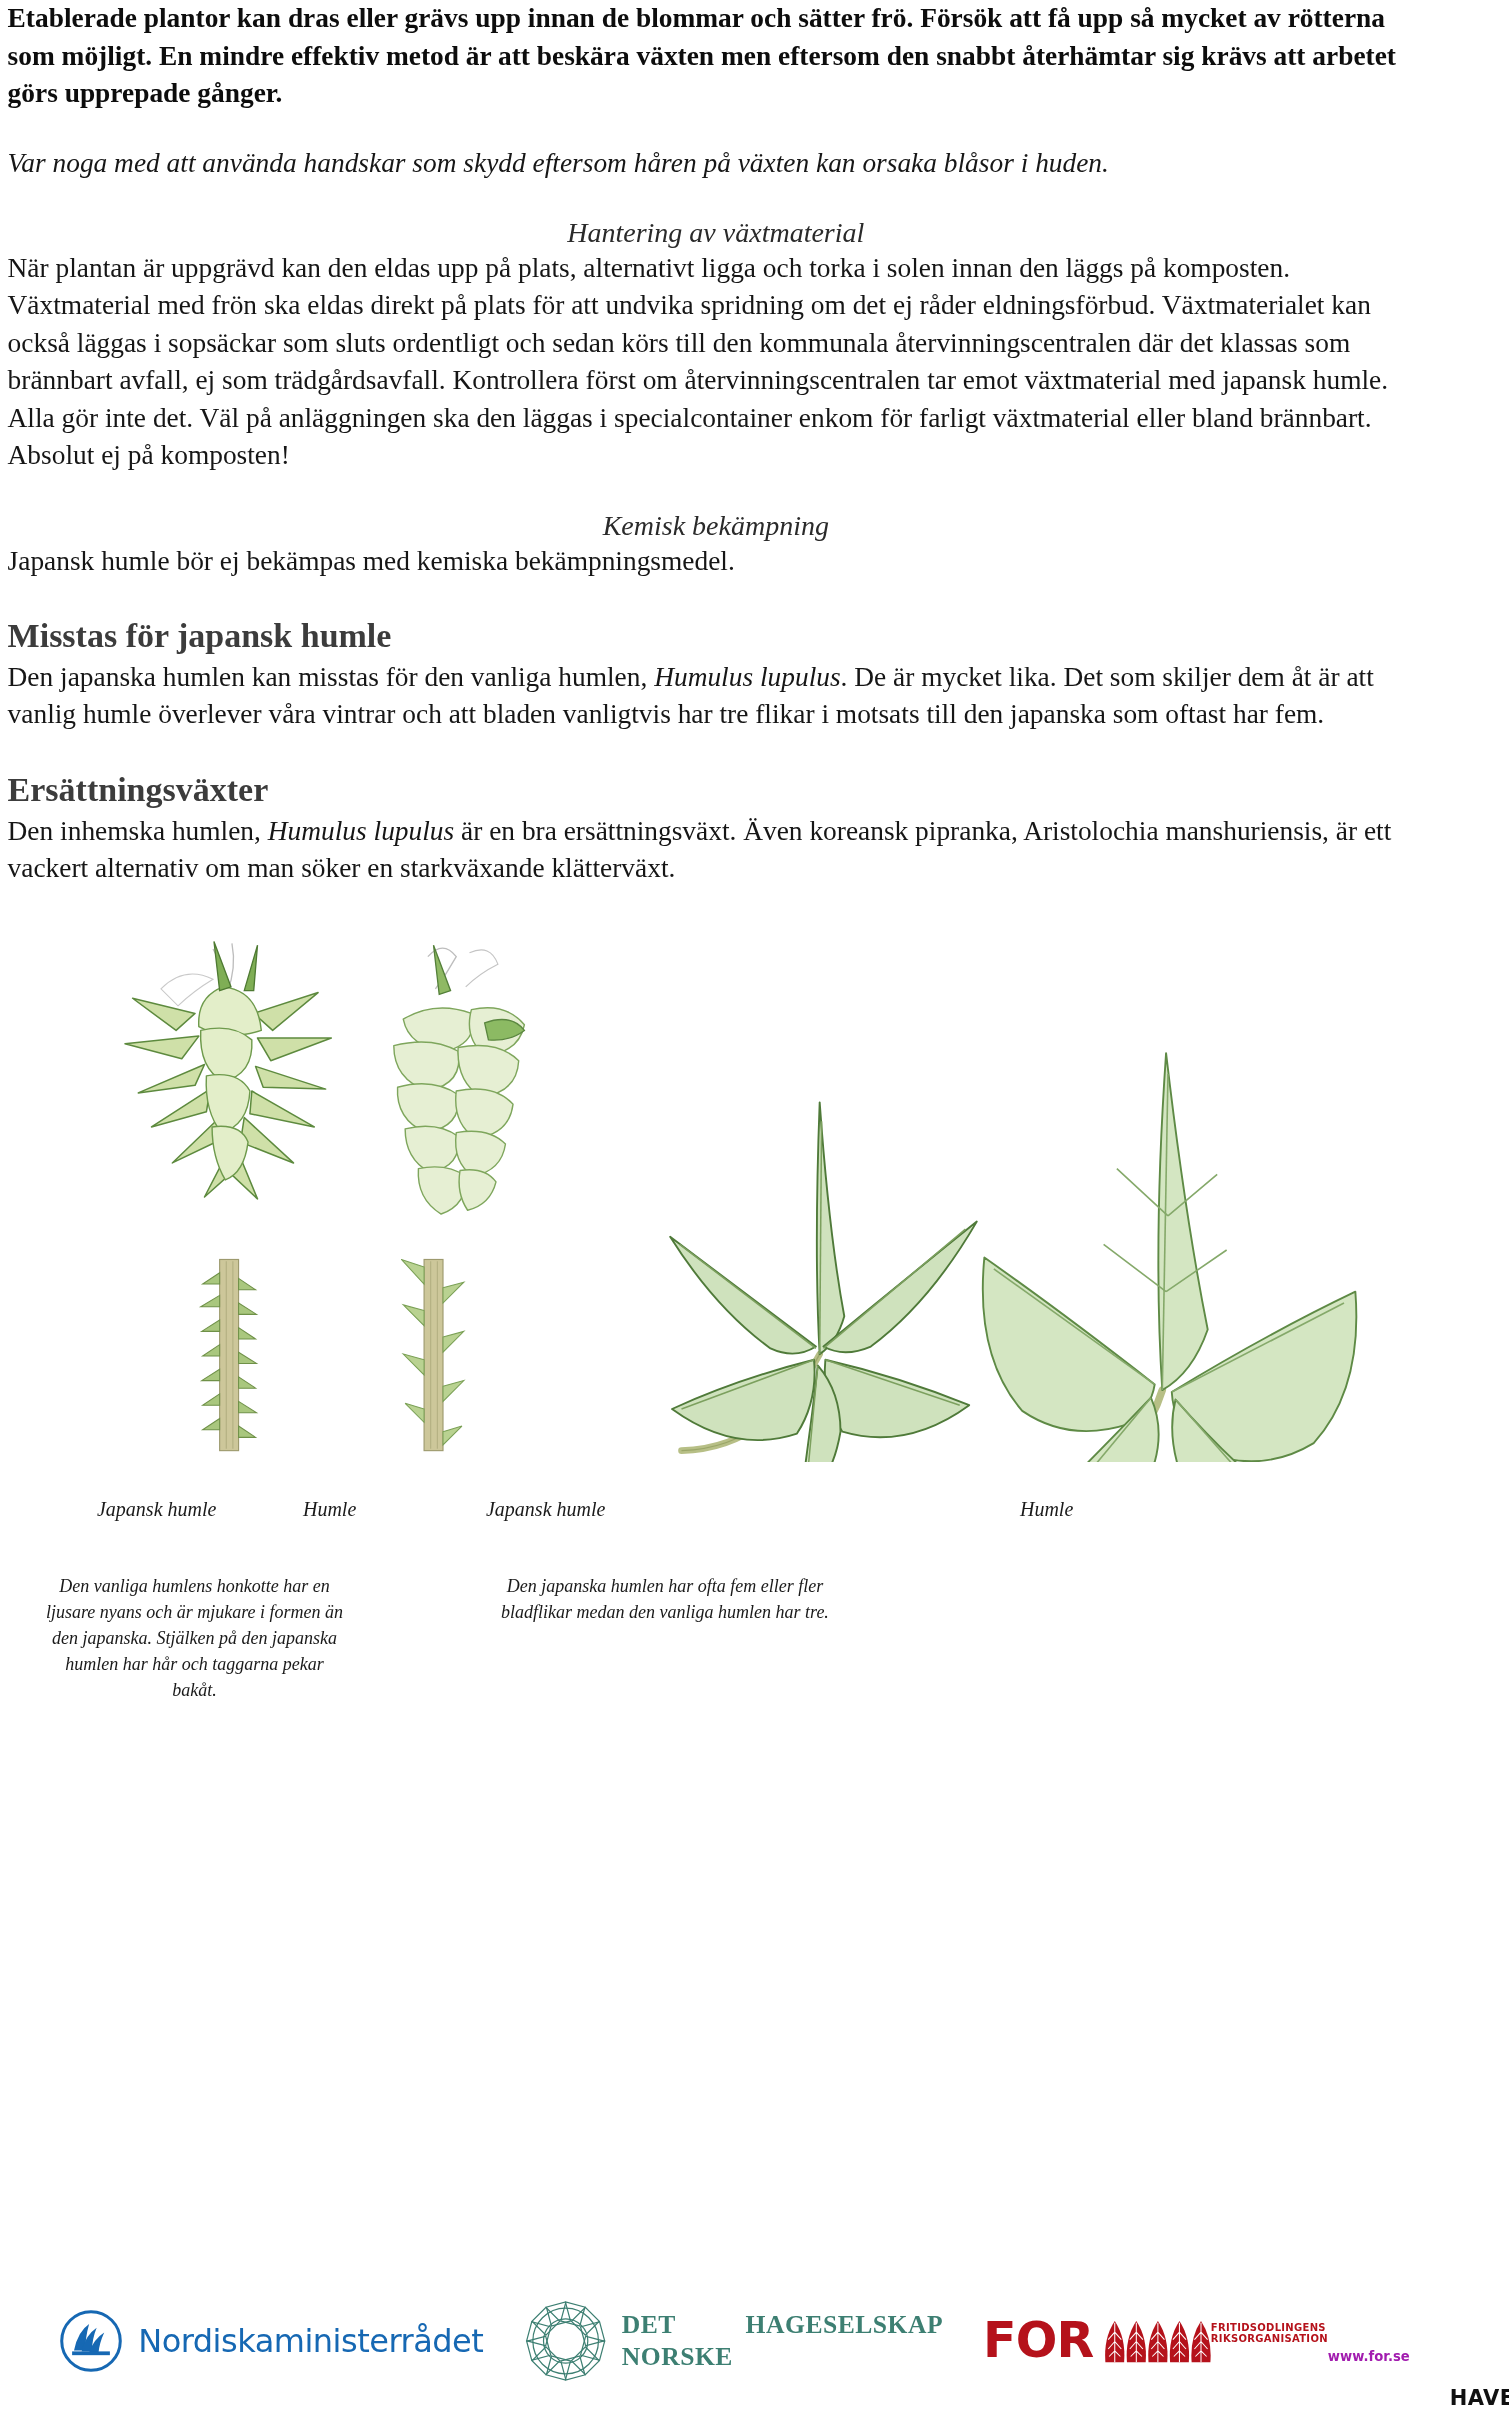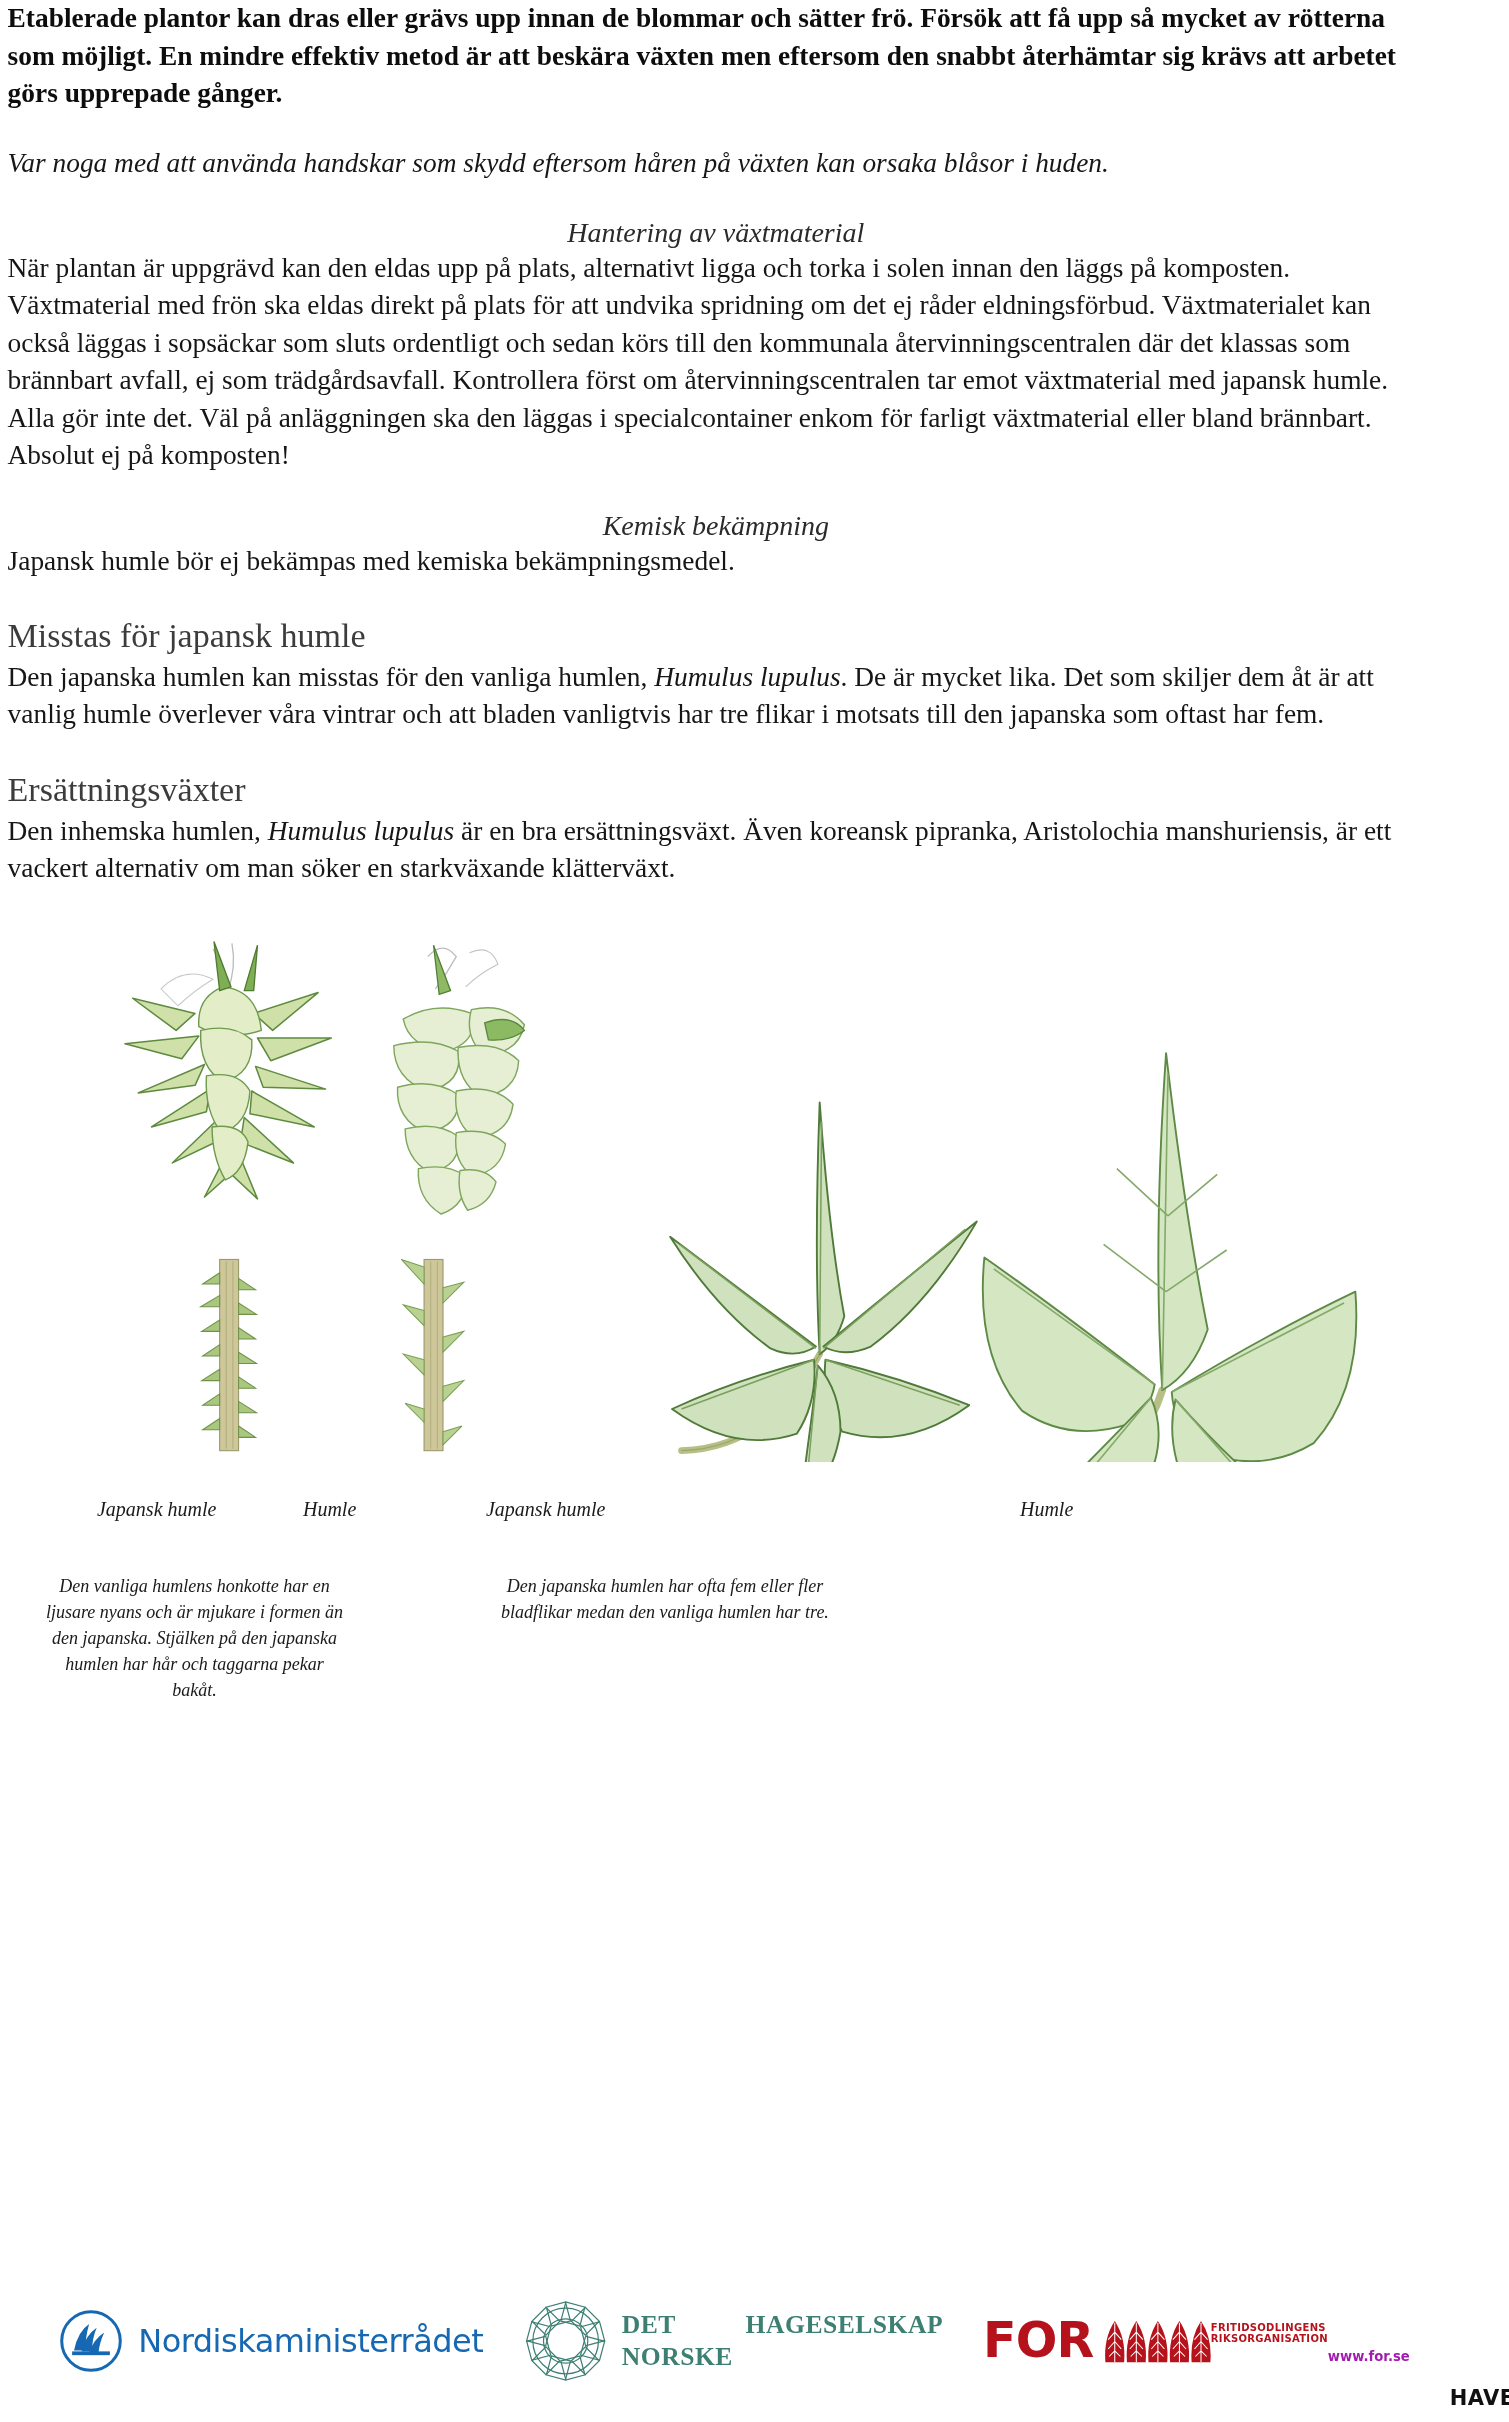--- a/index.html
+++ b/index.html
@@ -31,21 +31,21 @@
   h1.main-heading {
     font-size: 38px;
     font-weight: 400;
     color: #3c3c3c;
     margin: 9.5px 0 5.7px 0;
     letter-spacing: 0.2px;
     line-height: 1.15;
   }
   h2.section-heading {
     font-size: 34px;
-    font-weight: 400;
+    font-weight: 700;
     color: #3c3c3c;
     margin: 36px 0 3.8px 0;
     line-height: 1.15;
   }
   h3.sub-heading {
     font-size: 28px;
     font-style: italic;
     font-weight: 400;
     color: #2a2a2a;
     margin: 34px 0 0 0;

